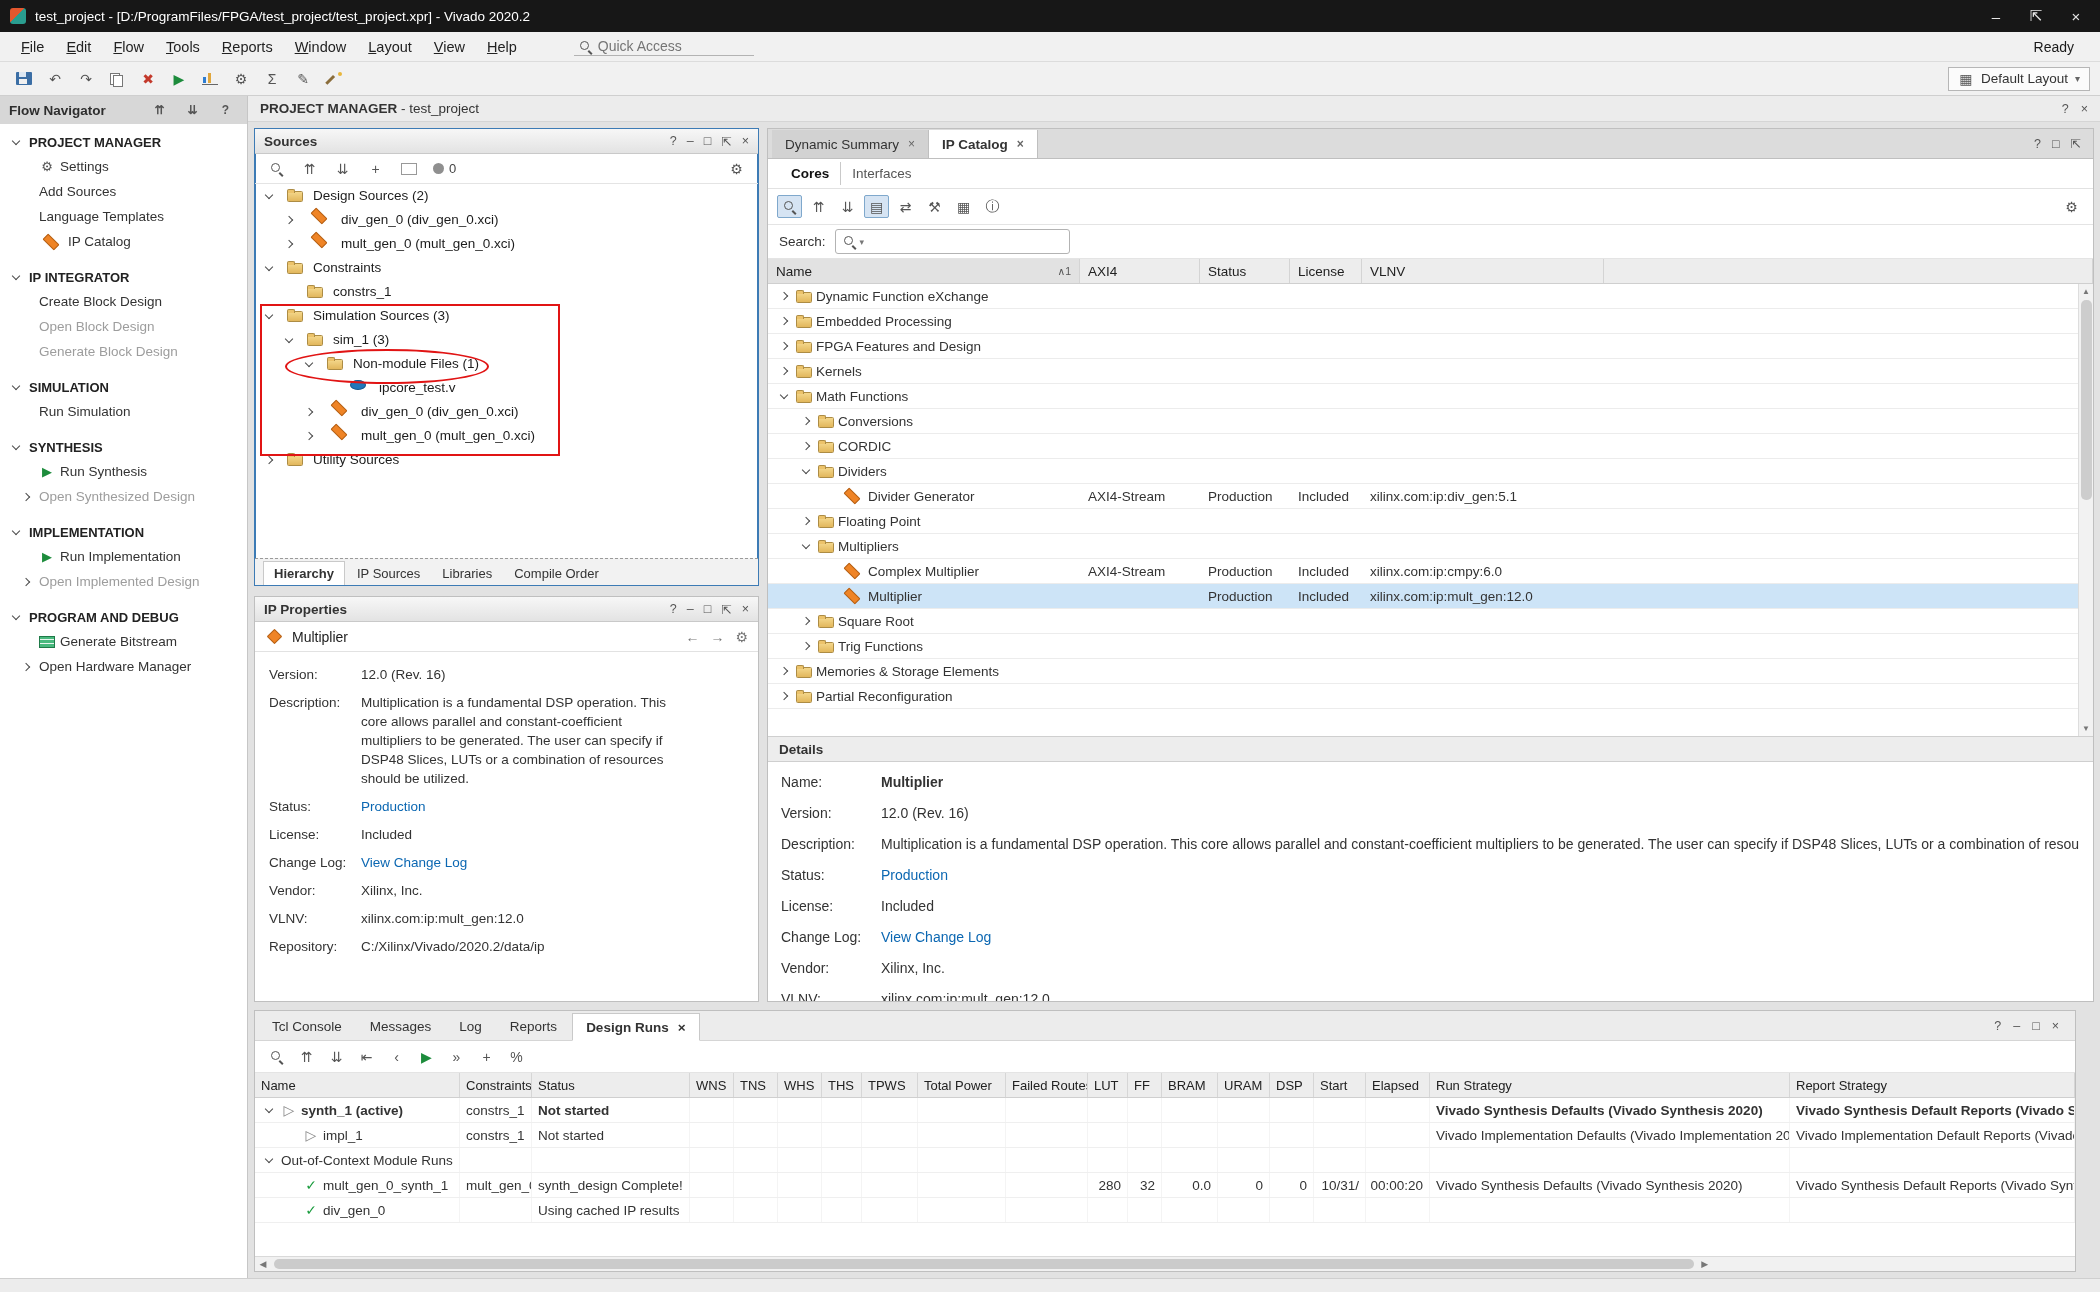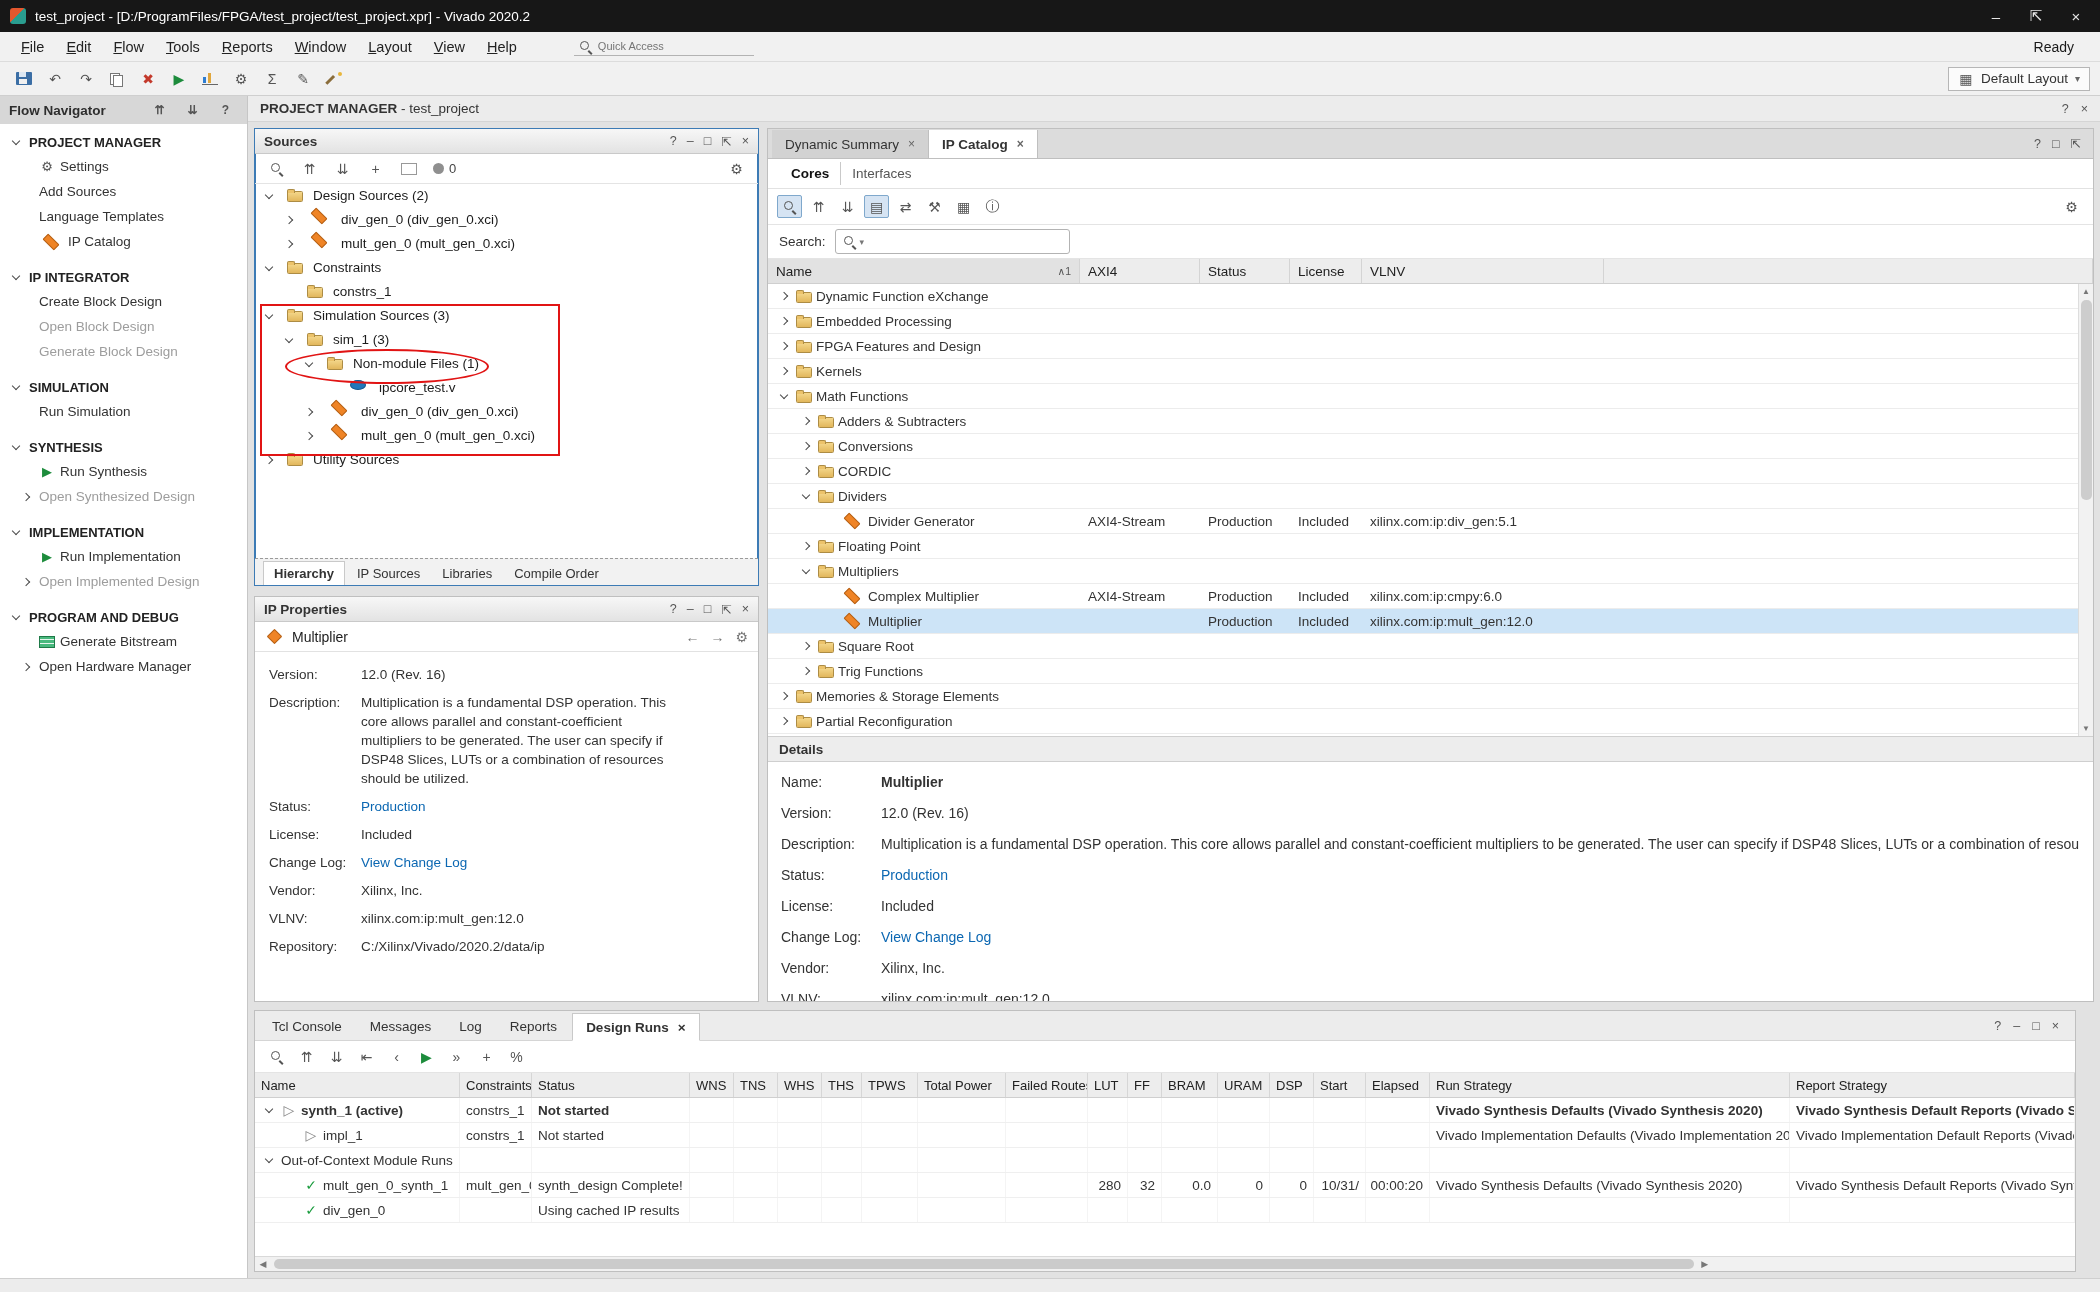--- a/index.html
+++ b/index.html
@@ -46,21 +46,21 @@
 .titlebar{height:32px;background:#171717;color:#fff;display:flex;align-items:center;padding:0 4px 0 10px;flex:none}
 .logo{width:16px;height:16px;margin-right:9px;background:linear-gradient(135deg,#e4572e 0 46%,#2a9d8f 46% 100%);border-radius:3px;flex:none}
 .titlebar .title{font-size:13.5px;flex:1;white-space:nowrap;overflow:hidden}
 .winbtns{display:flex}
 .winbtns .wic{width:40px;height:26px;color:#e6e6e6;font-size:15px}
 
 
 .menubar{height:30px;background:#f1f1f1;display:flex;align-items:center;padding:0 10px;border-bottom:1px solid #dcdcdc;flex:none}
 .menu-item{padding:4px 11px;font-size:14.5px;color:#222}
 .quick-access{margin-left:46px;display:flex;align-items:center;gap:4px;border-bottom:1px solid #b3b3b3;padding:1px 4px;width:180px}
-.quick-access input{border:none;outline:none;background:transparent;font-size:11px;color:#555;width:130px;font-family:inherit}
+.quick-access input{border:none;outline:none;background:transparent;font-size:14px;color:#555;width:130px;font-family:inherit}
 .menubar .spacer{flex:1}
 .ready{font-size:14px;color:#1a1a1a;padding-right:16px}
 
 
 .toolbar{height:34px;background:#f1f1f1;border-bottom:1px solid #cfcfcf;display:flex;align-items:center;padding:0 10px;flex:none}
 .tb-icons{display:flex;gap:3px}
 .tbtn{width:28px;height:26px;display:inline-flex;align-items:center;justify-content:center;border-radius:2px;color:#444;font-size:15px;flex:none}
 .tbtn.sm{width:25px;height:23px;font-size:13.5px}
 .tbtn.pressed{background:#d6e4f3;border:1px solid #7fa8cc}
 .layout-select{margin-left:auto;display:flex;align-items:center;gap:7px;border:1px solid #b6b6b6;background:#fbfbfb;padding:3px 9px;font-size:13.5px;color:#333}
@@ -727,34 +727,20 @@
                     <span class="cell" style="width: 72px;"></span>
                     <span class="cell" style="width: 242px;"></span>
                     <span class="cell fill"></span>
                   </div>
                   <div class="crow">
                     <span class="c-name cell" style="width: 312px; padding-left: 30px;">
                       <span class="chev-box">
                         <i class="chev collapsed"></i>
                       </span>
                       <i class="tico ic-folder"></i>
-                      <span>Adders &amp; Subtracters</span>
-                    </span>
-                    <span class="cell" style="width: 120px;"></span>
-                    <span class="cell" style="width: 90px;"></span>
-                    <span class="cell" style="width: 72px;"></span>
-                    <span class="cell" style="width: 242px;"></span>
-                    <span class="cell fill"></span>
-                  </div>
-                  <div class="crow">
-                    <span class="c-name cell" style="width: 312px; padding-left: 30px;">
-                      <span class="chev-box">
-                        <i class="chev collapsed"></i>
-                      </span>
-                      <i class="tico ic-folder"></i>
                       <span>Conversions</span>
                     </span>
                     <span class="cell" style="width: 120px;"></span>
                     <span class="cell" style="width: 90px;"></span>
                     <span class="cell" style="width: 72px;"></span>
                     <span class="cell" style="width: 242px;"></span>
                     <span class="cell fill"></span>
                   </div>
                   <div class="crow">
                     <span class="c-name cell" style="width: 312px; padding-left: 30px;">

